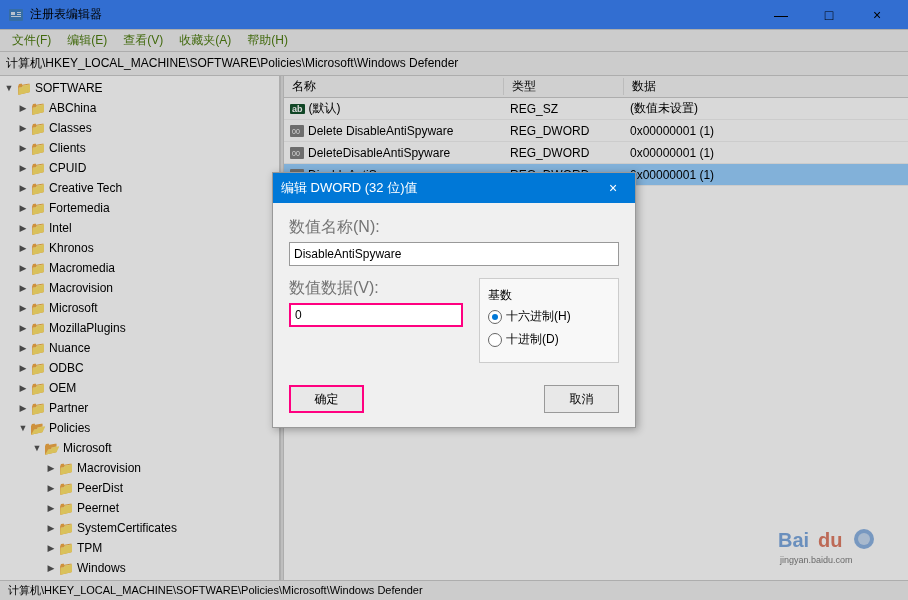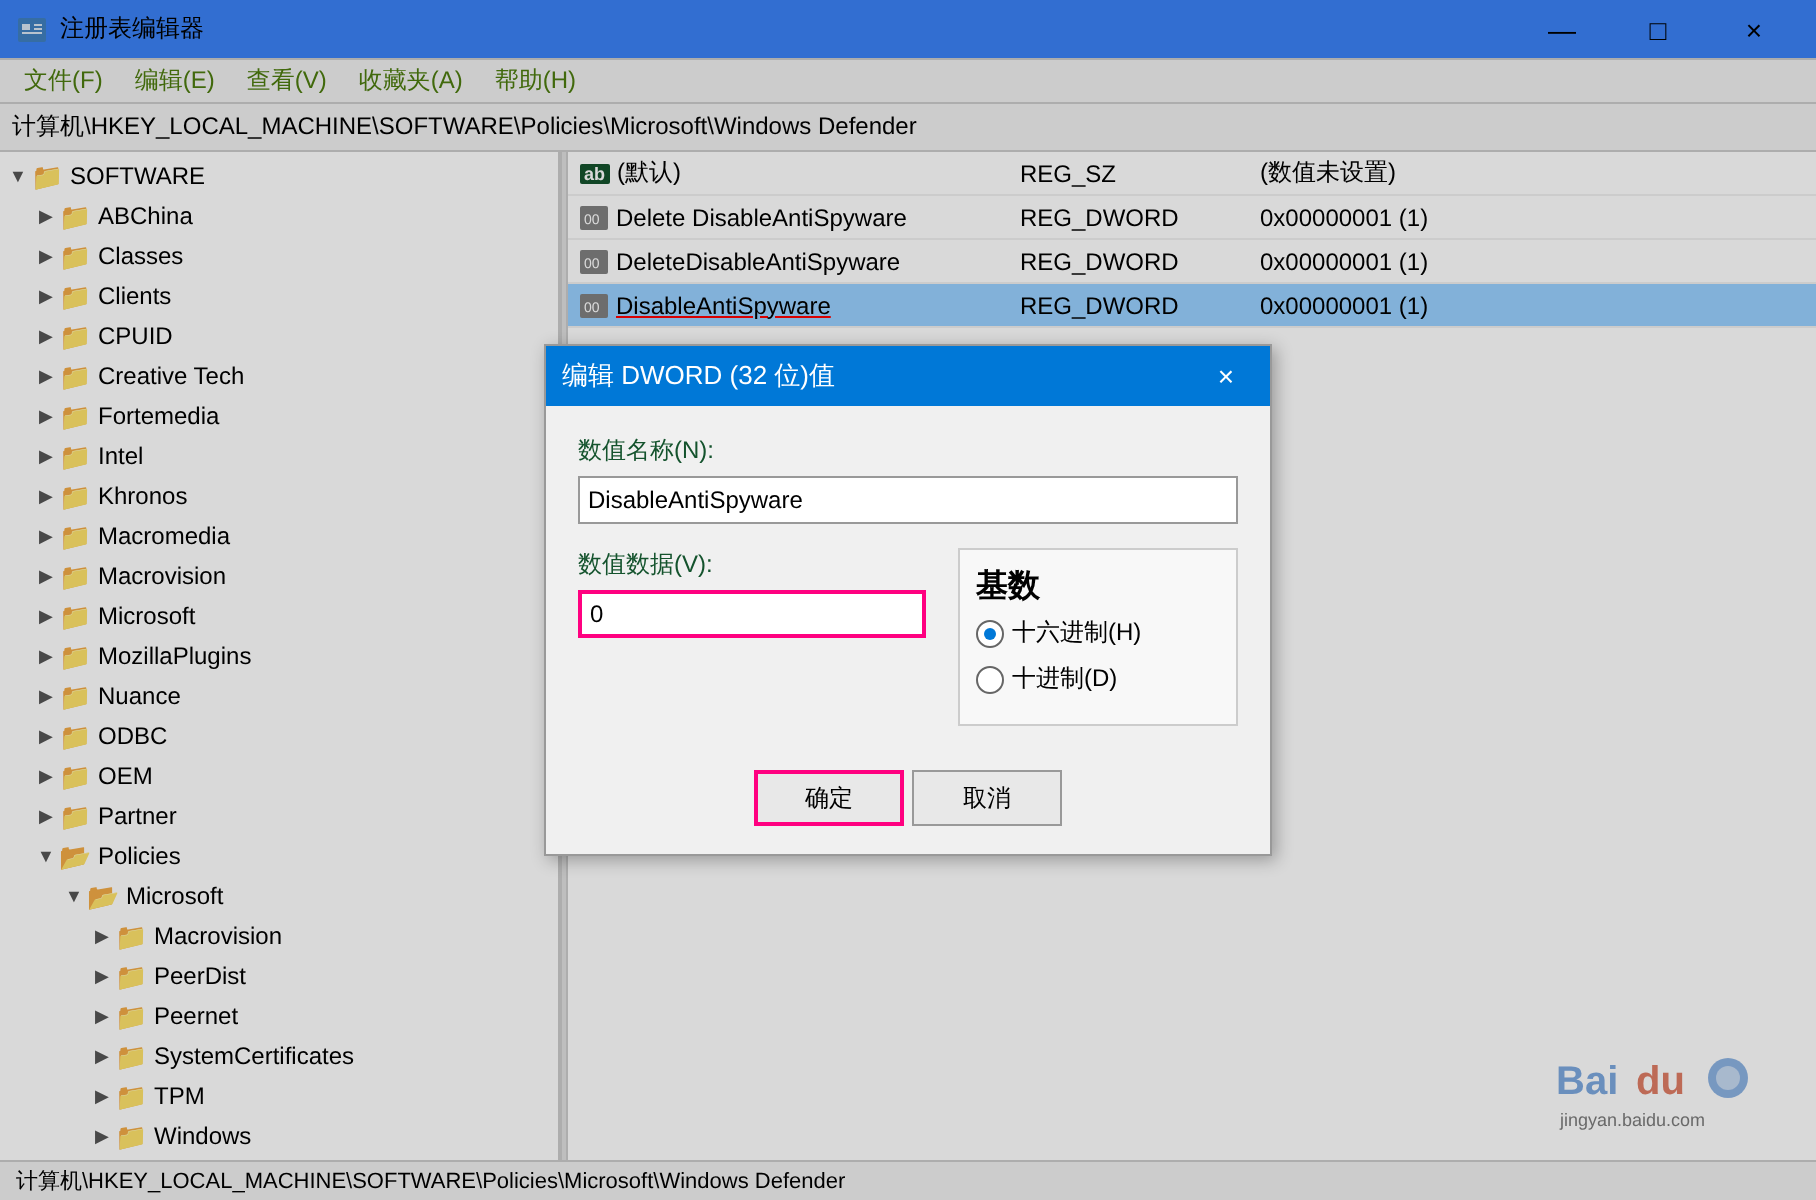--- a/index.html
+++ b/index.html
@@ -247,23 +247,23 @@
       font-size: 14px;
       display: flex;
       align-items: center;
       justify-content: center;
     }
 
     .dialog-body {
       padding: 14px 16px;
     }
     .dialog-label {
-      font-size: 12px;
+      font-size: 16px;
       margin-bottom: 4px;
-      color: #14532d;
+      color: #737373;
     }
     .dialog-input {
       width: 100%;
       height: 24px;
       border: 1px solid #999;
       padding: 2px 4px;
       font-size: 12px;
       background: #fff;
       margin-bottom: 12px;
     }
@@ -273,22 +273,22 @@
       align-items: flex-start;
     }
     .dialog-value-section { flex: 1; }
     .dialog-base-section {
       width: 140px;
       border: 1px solid #ccc;
       padding: 8px;
       background: #f8f8f8;
     }
     .dialog-base-title {
-      font-size: 16px;
-      font-weight: bold;
+      font-size: 12px;
+      font-weight: normal;
       margin-bottom: 4px;
     }
     .dialog-value-input {
       width: 100%;
       height: 24px;
       border: 2px solid #ff0080;
       padding: 2px 4px;
       font-size: 12px;
       background: #fff;
     }
@@ -314,21 +314,21 @@
     .radio-circle.checked::after {
       content: '';
       width: 6px;
       height: 6px;
       border-radius: 50%;
       background: #0078d7;
     }
 
     .dialog-footer {
       display: flex;
-      justify-content: center;
+      justify-content: space-between;
       gap: 4px;
       padding: 8px 16px 14px;
     }
     .dialog-btn {
       width: 75px;
       height: 28px;
       border: 1px solid #999;
       background: #e8e8e8;
       cursor: pointer;
       font-size: 12px;
@@ -553,20 +553,25 @@
       
       
     </div>
 
   </div>
 
   <div class="splitter"></div>
 
   <div class="right-panel">
 
+    <div class="table-header">
+      <div class="col-name">名称</div>
+      <div class="col-type">类型</div>
+      <div class="col-data">数据</div>
+    </div>
 
     <div class="table-body">
 
       <div class="table-row">
         <div class="cell-name">
           <span class="reg-icon-ab">ab</span>
           <span>(默认)</span>
         </div>
         <div class="cell-type">REG_SZ</div>
         <div class="cell-data">(数值未设置)</div>

